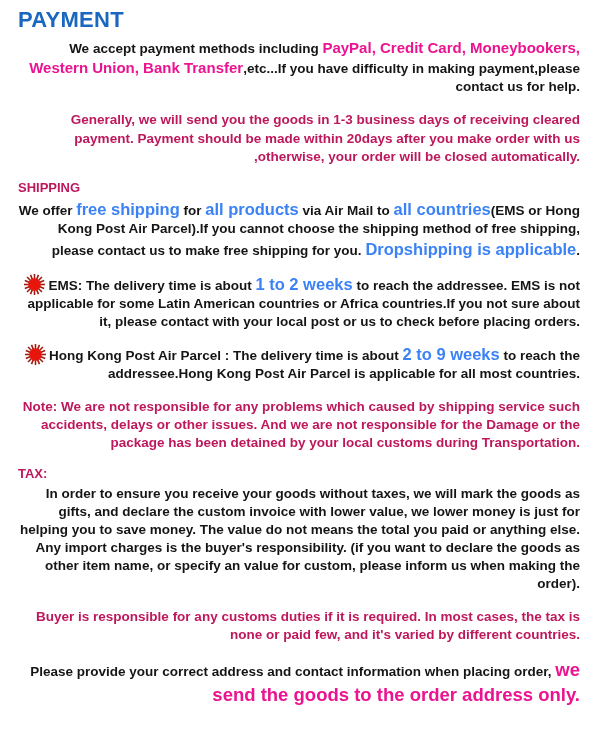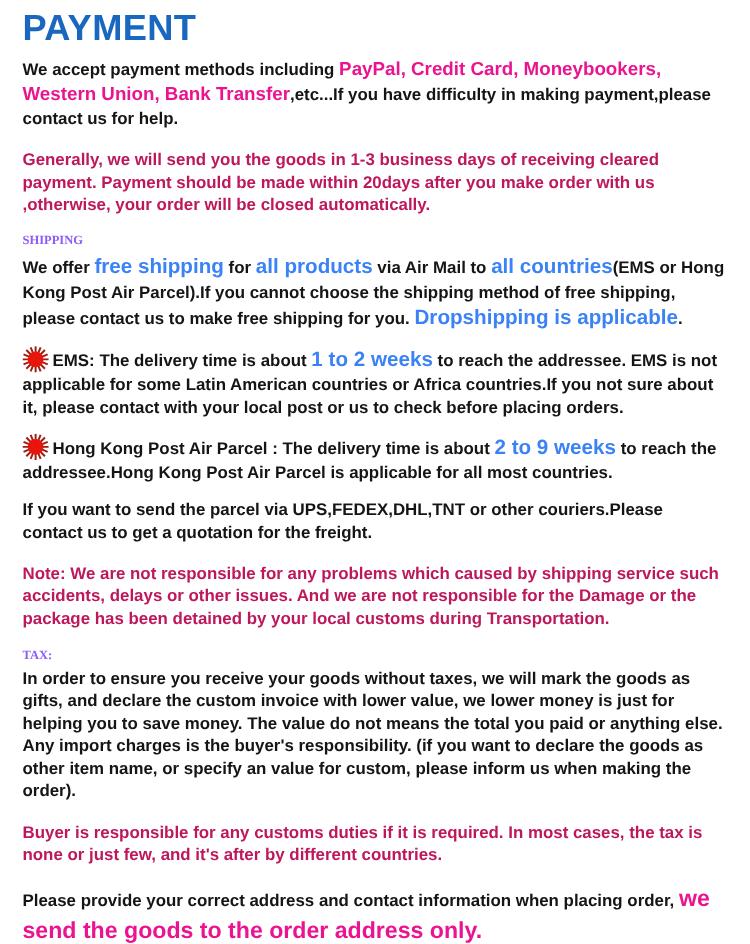--- a/index.html
+++ b/index.html
@@ -10,33 +10,32 @@
     padding: 6px 20px 10px 18px;
     background: #ffffff;
     font-family: "Liberation Sans", sans-serif;
     font-weight: bold;
     color: #151515;
     font-size: 13.5px;
     line-height: 1.34;
   }
   .title-blue {
     color: #1a67c0;
-    font-size: 29px;
+    font-size: 22px;
     line-height: 1.1;
     margin: 2px 0 6px 0;
     letter-spacing: 0.3px;
   }
   .section-heading {
-    color: #8b5cf6;
-    font-size: 10px;
+    color: #be185d;
+    font-size: 13px;
     line-height: 1.2;
     margin: 13px 0 3px 0;
-    font-family: Liberation Serif, serif;
   }
-  p { margin: 0 0 11px 0; }
+  p { margin: 0 0 11px 0; text-align: right; }
   p.rich { margin: 0 0 12px 0; }
   p.gray {
     color: #be185d;
     margin: 15px 0 14px 0;
   }
   
   .r-body   { color: inherit; }
   .r-accent    { color: #eb1390; font-size: 15px; }
   .r-accent-lg { color: #3b82f6; font-size: 16.5px; }
   .r-accent-xl { color: #eb1390; font-size: 18.5px; }
@@ -93,26 +92,25 @@
           <line x1="6.2" y1="0.8" x2="13.8" y2="19.2"></line>
           <line x1="13.8" y1="0.8" x2="6.2" y2="19.2"></line>
           <line x1="0.8" y1="6.2" x2="19.2" y2="13.8"></line>
           <line x1="19.2" y1="6.2" x2="0.8" y2="13.8"></line>
         </g>
         <circle cx="10" cy="10" r="6" fill="#e8150d"></circle>
       </svg>
     </span><span><span class="r-body">Hong Kong Post Air Parcel : The delivery time is about </span><span class="r-accent-lg">2 to 9 weeks</span><span class="r-body"> to reach the addressee.Hong Kong Post Air Parcel is applicable for all most countries.</span></span>
   </p>
 
-  <p>If you want to send the parcel via UPS,FEDEX,DHL,TNT or other couriers.Please contact us to get a quotation for the freight.</p>
 
   <p class="gray">Note: We are not responsible for any problems which caused by shipping service such accidents, delays or other issues. And we are not responsible for the Damage or the package has been detained by your local customs during Transportation.</p>
 
   <h2 class="section-heading">TAX:</h2>
 
   <p>In order to ensure you receive your goods without taxes, we will mark the goods as gifts, and declare the custom invoice with lower value, we lower money is just for helping you to save money. The value do not means the total you paid or anything else. Any import charges is the buyer's responsibility. (if you want to declare the goods as other item name, or specify an value for custom, please inform us when making the order).</p>
 
-  <p class="gray">Buyer is responsible for any customs duties if it is required. In most cases, the tax is none or just few, and it's after by different countries.</p>
+  <p class="gray">Buyer is responsible for any customs duties if it is required. In most cases, the tax is none or paid few, and it's varied by different countries.</p>
 
 
   <p class="rich"><span class="r-body">Please provide your correct address and contact information when placing order, </span><span class="r-accent-xl">we send the goods to the order address only.</span></p>
 
 </div>
 
 </body></html>

